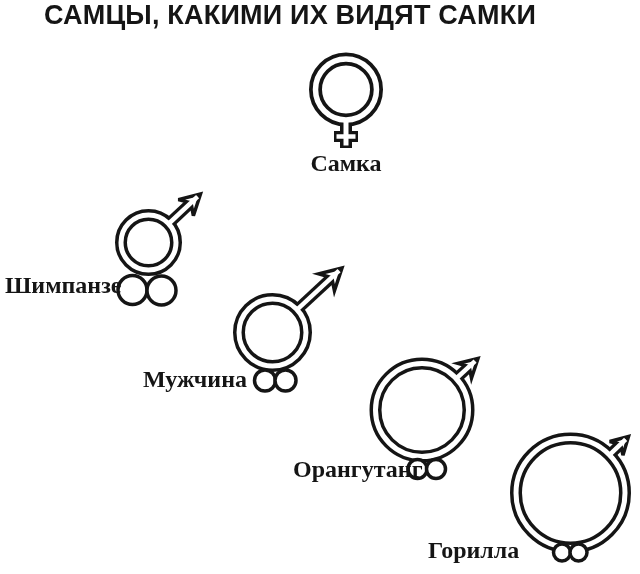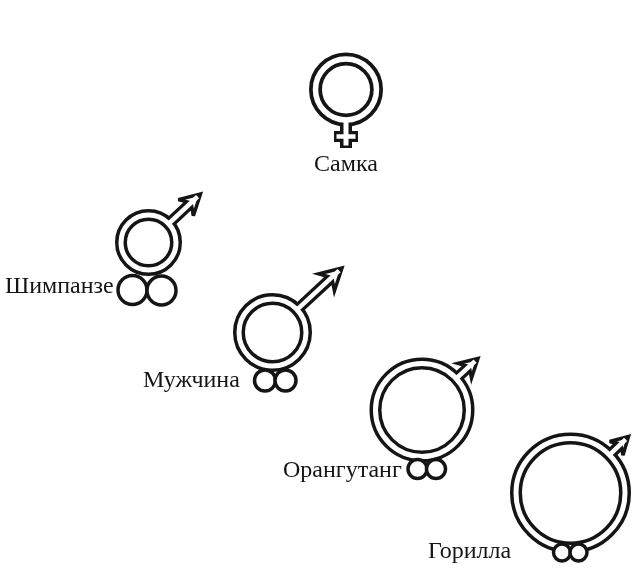--- a/index.html
+++ b/index.html
@@ -19,31 +19,32 @@
     font-weight:700;
     letter-spacing:.2px;
     color:#151515;
     line-height:27px;
     white-space:nowrap;
   }
   .lbl{
     position:absolute;
     font-family:"Liberation Serif", serif;
     font-size:24px;
-    font-weight:400;
+    font-weight:700;
     color:#151515;
     line-height:24px;
     white-space:nowrap;
   }
   svg.art{position:absolute;left:0;top:0;}
 </style>
 </head>
 <body>
 
 <div class="stage">
+  <div class="title">САМЦЫ, КАКИМИ ИХ ВИДЯТ САМКИ</div>
 
   <svg id="art" class="art" width="640" height="574" viewBox="0 0 640 574">
       <g>
         <circle cx="346" cy="89.5" r="30.5" fill="none" stroke="#151515" stroke-width="13"></circle>
         <line x1="346" y1="116" x2="346" y2="148" stroke="#151515" stroke-width="12"></line>
         <line x1="334" y1="136.5" x2="358" y2="136.5" stroke="#151515" stroke-width="11"></line>
         <circle cx="346" cy="89.5" r="30.5" fill="none" stroke="#ffffff" stroke-width="5.5"></circle>
         <line x1="346" y1="120" x2="346" y2="145.5" stroke="#ffffff" stroke-width="5"></line>
         <line x1="336.5" y1="136.5" x2="355.5" y2="136.5" stroke="#ffffff" stroke-width="4.5"></line>
       </g>
@@ -81,15 +82,15 @@
         <circle cx="570.5" cy="493" r="54.5" fill="none" stroke="#ffffff" stroke-width="5"></circle>
         <line x1="609.5388254835904" y1="454.970799313399" x2="625.6347651021218" y2="439.29113399534685" stroke="#ffffff" stroke-width="4.5"></line>
         <circle cx="562" cy="552.5" r="8.5" fill="#ffffff" stroke="#151515" stroke-width="3.5"></circle>
         <circle cx="578.5" cy="552.5" r="8.5" fill="#ffffff" stroke="#151515" stroke-width="3.5"></circle>
       </g>
     </svg>
 
   <div class="lbl" style="left:346px;top:151px;transform:translateX(-50%);">Самка</div>
   <div class="lbl" style="left:143px;top:367px;">Мужчина</div>
   <div class="lbl" style="left:5px;top:273px;">Шимпанзе</div>
-  <div class="lbl" style="left:283px;top:457px;">Орангутанг</div>
+  <div class="lbl" style="left:293px;top:457px;">Орангутанг</div>
   <div class="lbl" style="left:428px;top:538px;">Горилла</div>
 </div>
 
 </body></html>

